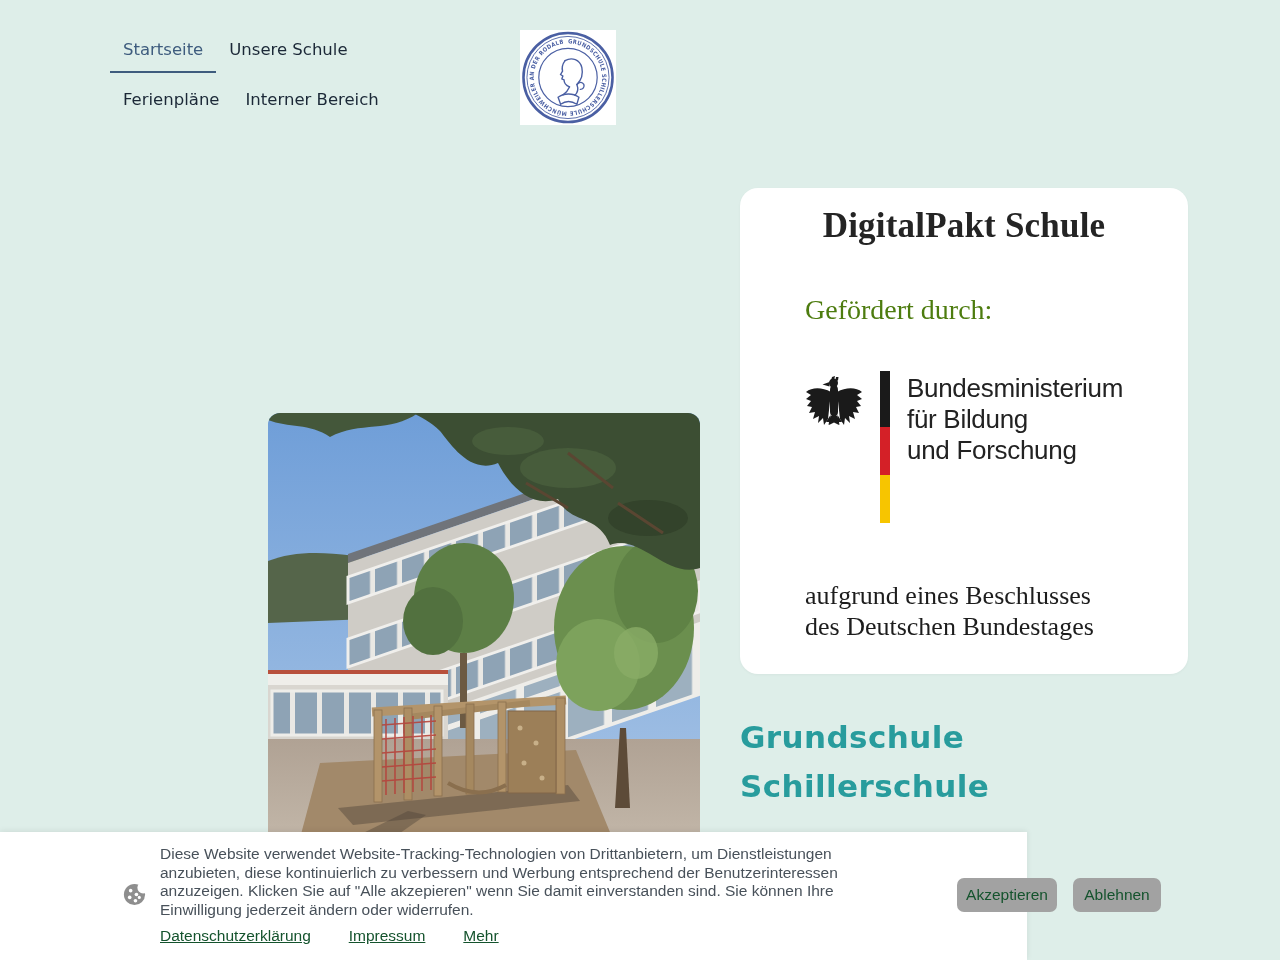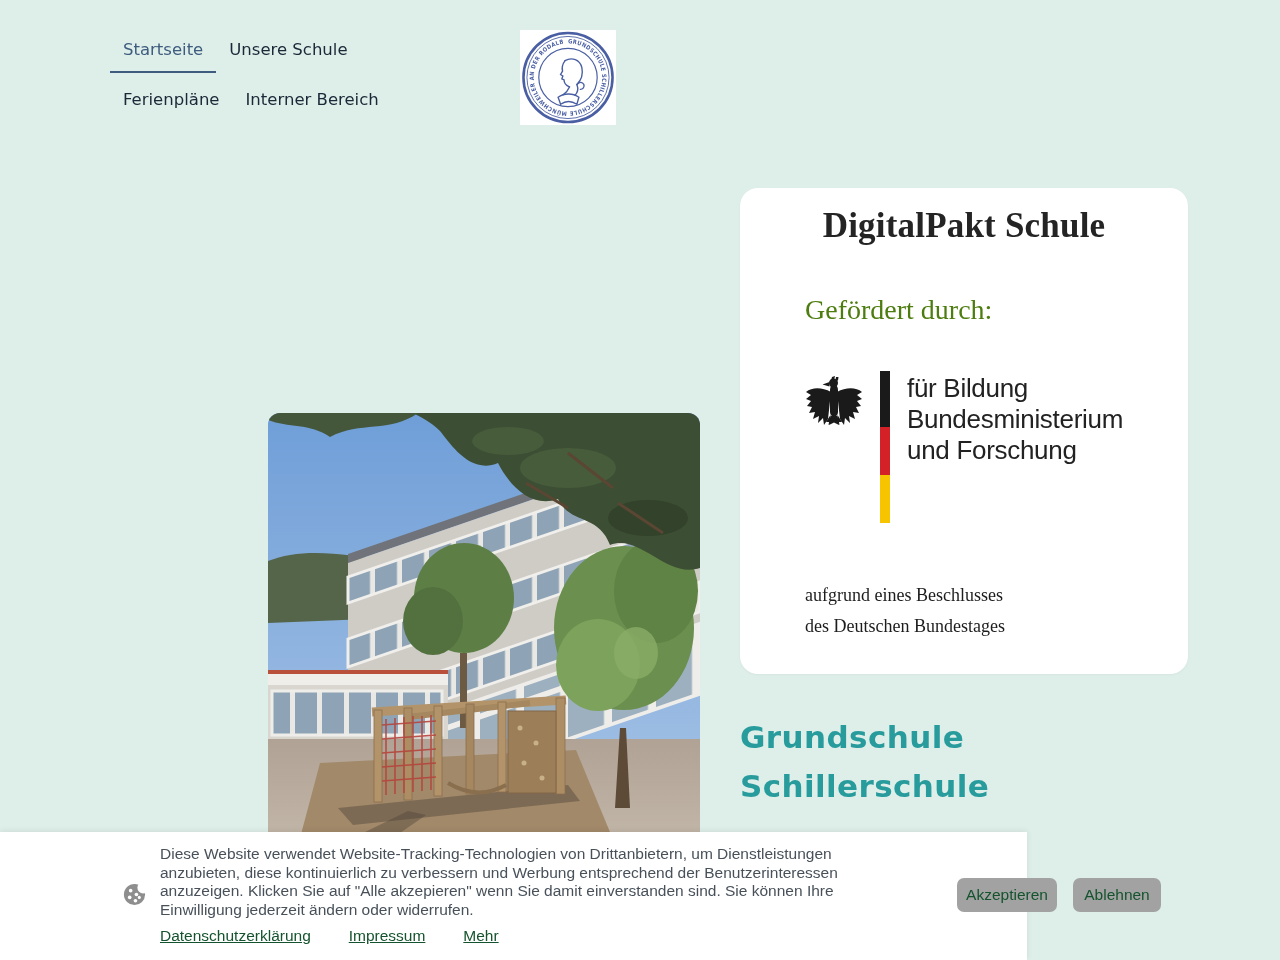--- a/index.html
+++ b/index.html
@@ -49,21 +49,21 @@
   .fs-red { height:48px; }
   .fs-gold { height:48px; }
   .ministry {
     position:absolute; left:167px; top:185px;
     font-family:"Liberation Sans","DejaVu Sans",sans-serif;
     font-size:26px; line-height:31px; color:#222222; letter-spacing:-0.3px;
   }
   .fund-footer {
     position:absolute; left:65px; top:392px;
     font-family:"Liberation Serif","DejaVu Serif",serif;
-    font-size:18px; line-height:31px; color:#1d1d1d;
+    font-size:26px; line-height:31px; color:#1d1d1d;
   }
   .page-heading { margin-top:39px; }
   .page-heading div {
     font-size:31px; font-weight:700; line-height:49px; letter-spacing:0.4px;
   }
 
   
   .cookie-banner {
     position:fixed; left:0; bottom:0; width:1027px; height:128px;
     background:#ffffff; box-shadow:0 -1px 6px rgba(0,0,0,0.08); z-index:10;
@@ -230,22 +230,22 @@
         <path d="M27 44 L33 44 L35 53 L30 50.5 L25 53 Z"></path>
       </svg>
 
       <div class="flag-stripe">
         <div class="fs-black" style="background:#1a1a1a"></div>
         <div class="fs-red" style="background:#d42027"></div>
         <div class="fs-gold" style="background:#f7c500"></div>
       </div>
 
       <div class="ministry">
+        <div>Bundesministerium</div>
         <div>für Bildung</div>
-        <div>Bundesministerium</div>
         <div>und Forschung</div>
       </div>
 
       <div class="fund-footer">
         <div>aufgrund eines Beschlusses</div>
         <div>des Deutschen Bundestages</div>
       </div>
     </div>
 
     <div class="page-heading" style="color:#289c9d;">

